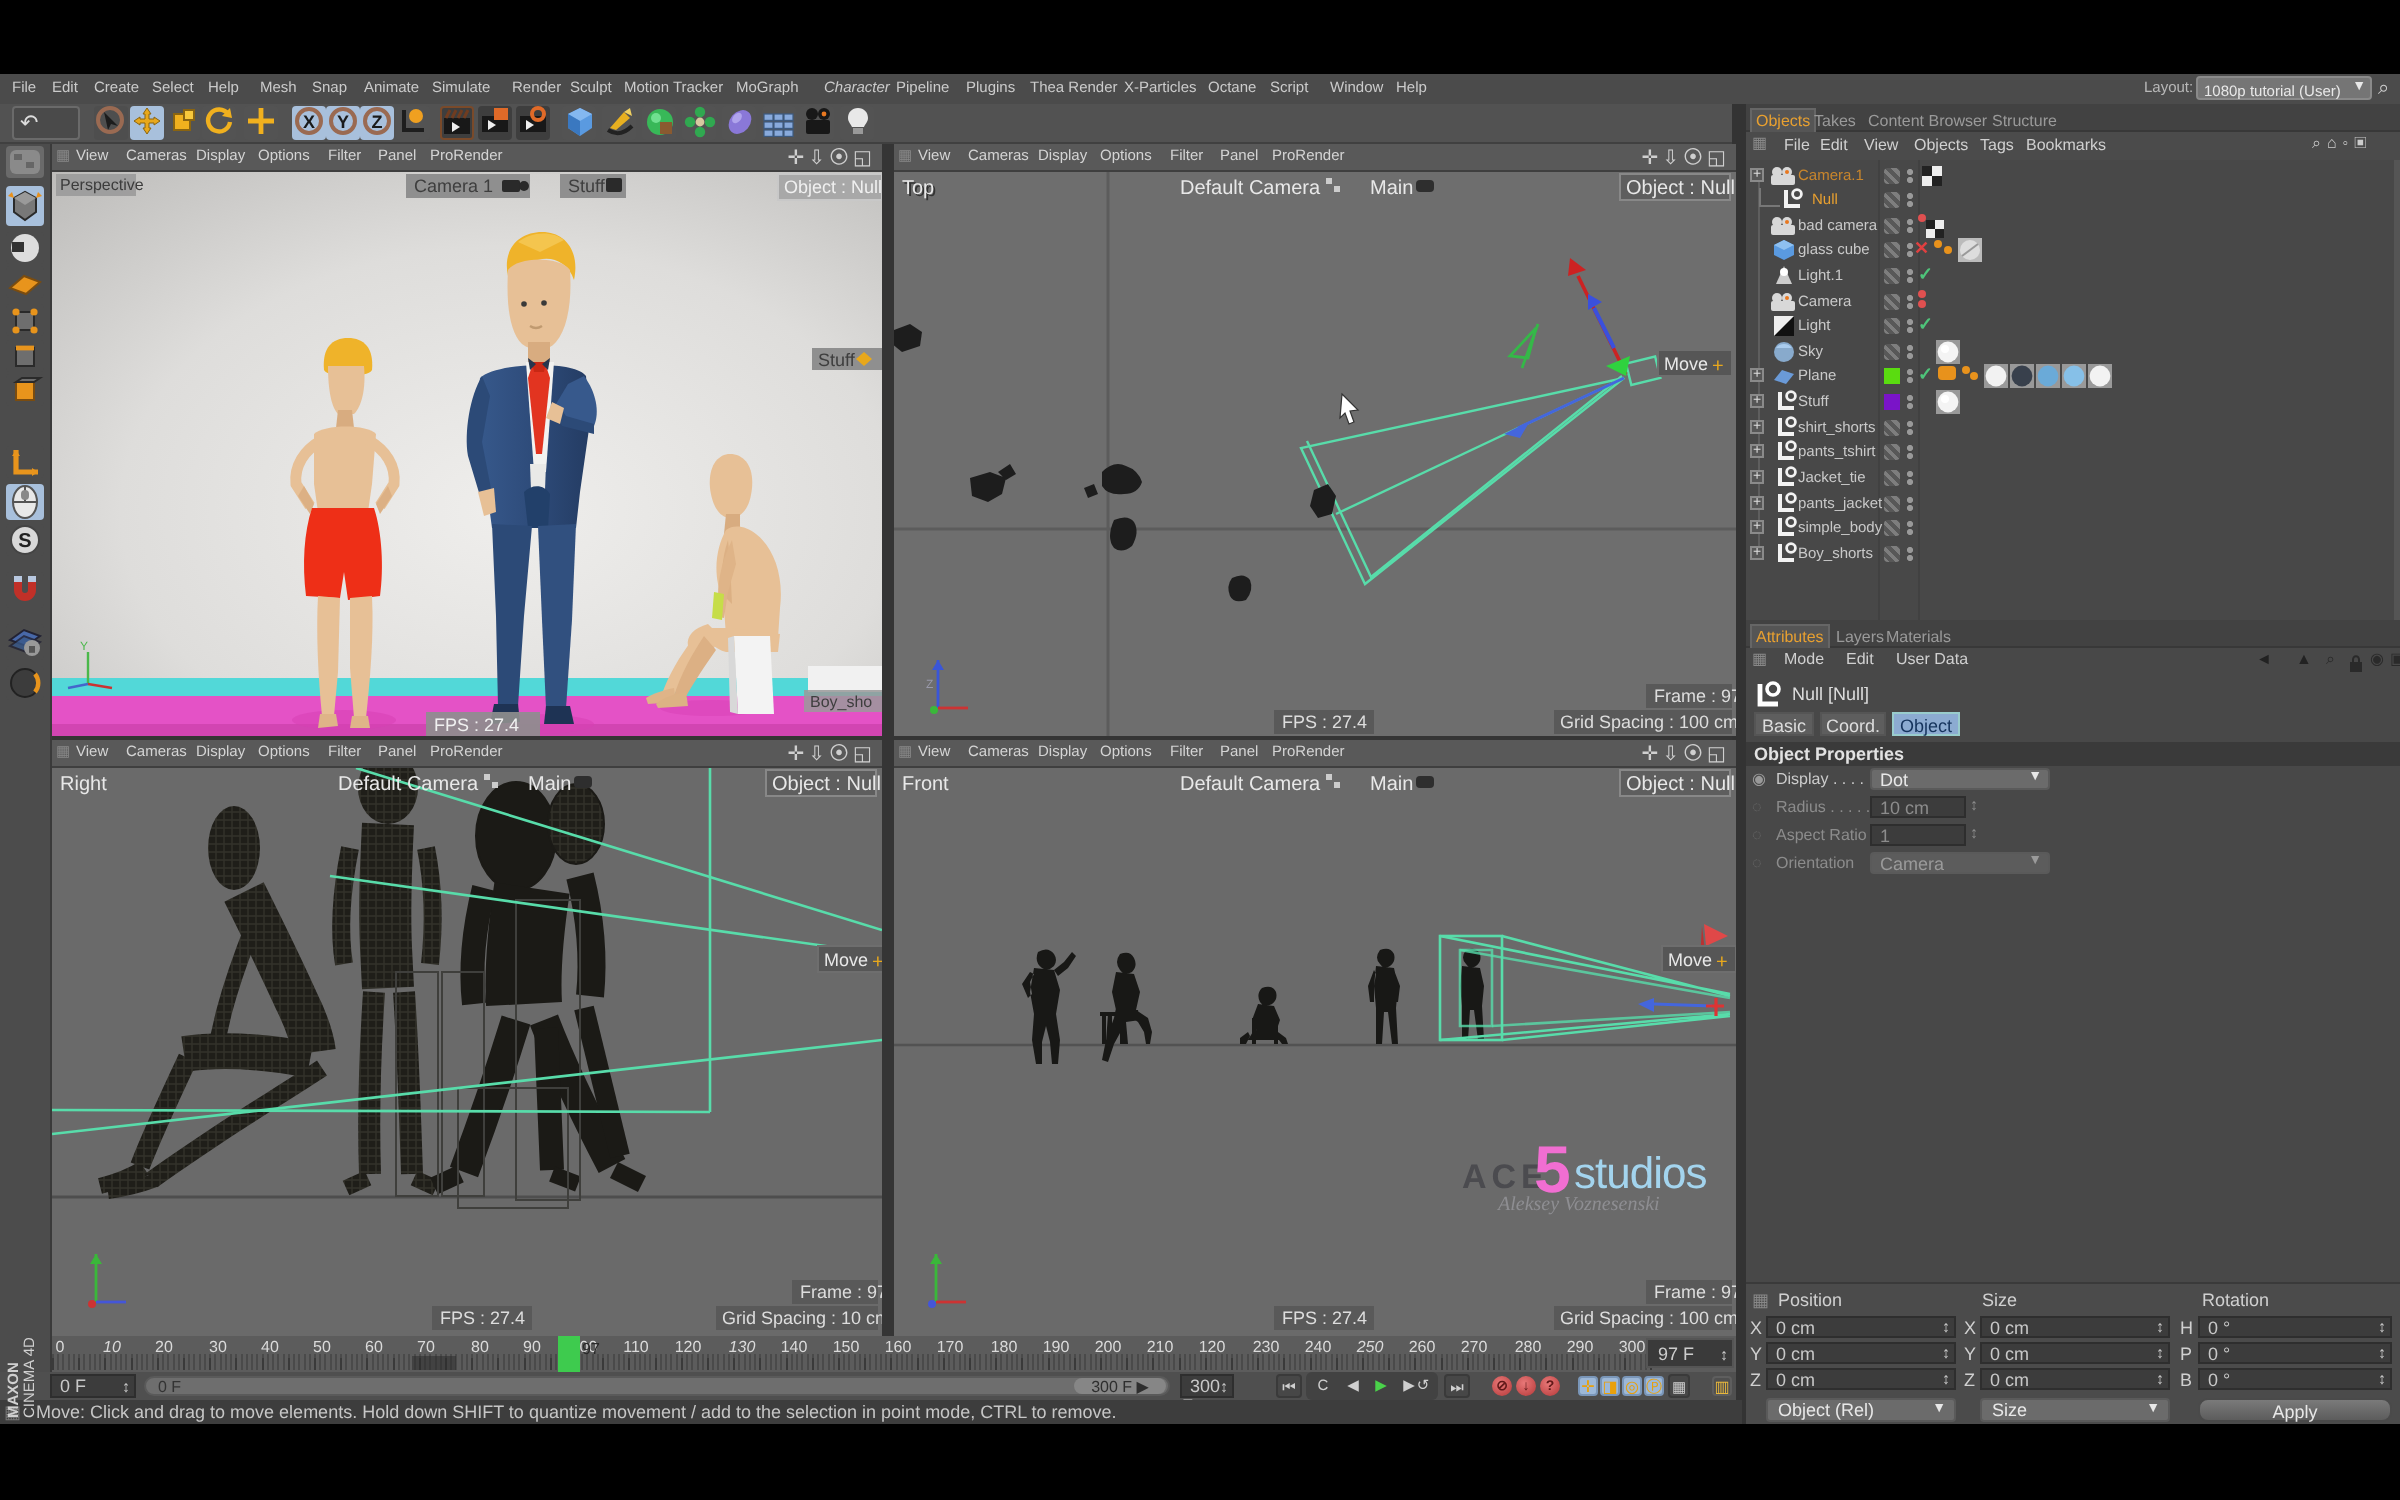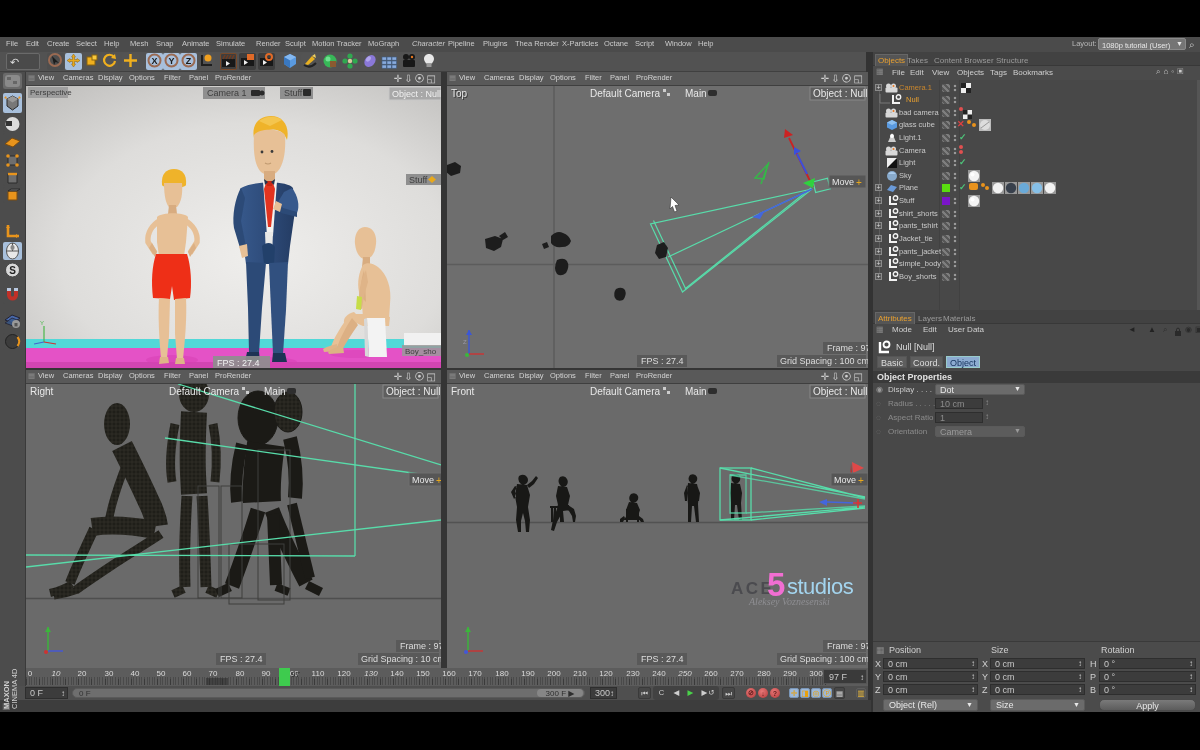--- a/index.html
+++ b/index.html
@@ -1030,15 +1030,16 @@
     <div class="tpk" style="left:822px;">
         <span style="color:#e8a00c;">Ⓟ</span>
       </div>
     <div class="tpb" style="left:834px;width:11px;">▦</div>
     <div class="tpk" style="left:856px;background:#4f4f4f;border-color:#5e5e5e;">
         <span style="color:#e8b83c;">▥</span>
       </div>
   </div>
   <div class="a" id="statusbar">
     <span class="a" style="left:2px;top:1px;color:#777;">▦</span>
+    <span class="a" style="left:18px;top:1px;">Move: Click and drag to move elements. Hold down SHIFT to quantize movement / add to the selection in point mode, CTRL to remove.</span>
   </div>
   <div class="a" style="left:3px;top:672px;transform:rotate(-90deg);transform-origin:0 0;font-size:7.5px;color:#d0d0d0;line-height:8px;white-space:nowrap;"><b>MAXON</b><br>CINEMA 4D</div>
 </div>
 
 </body></html>

